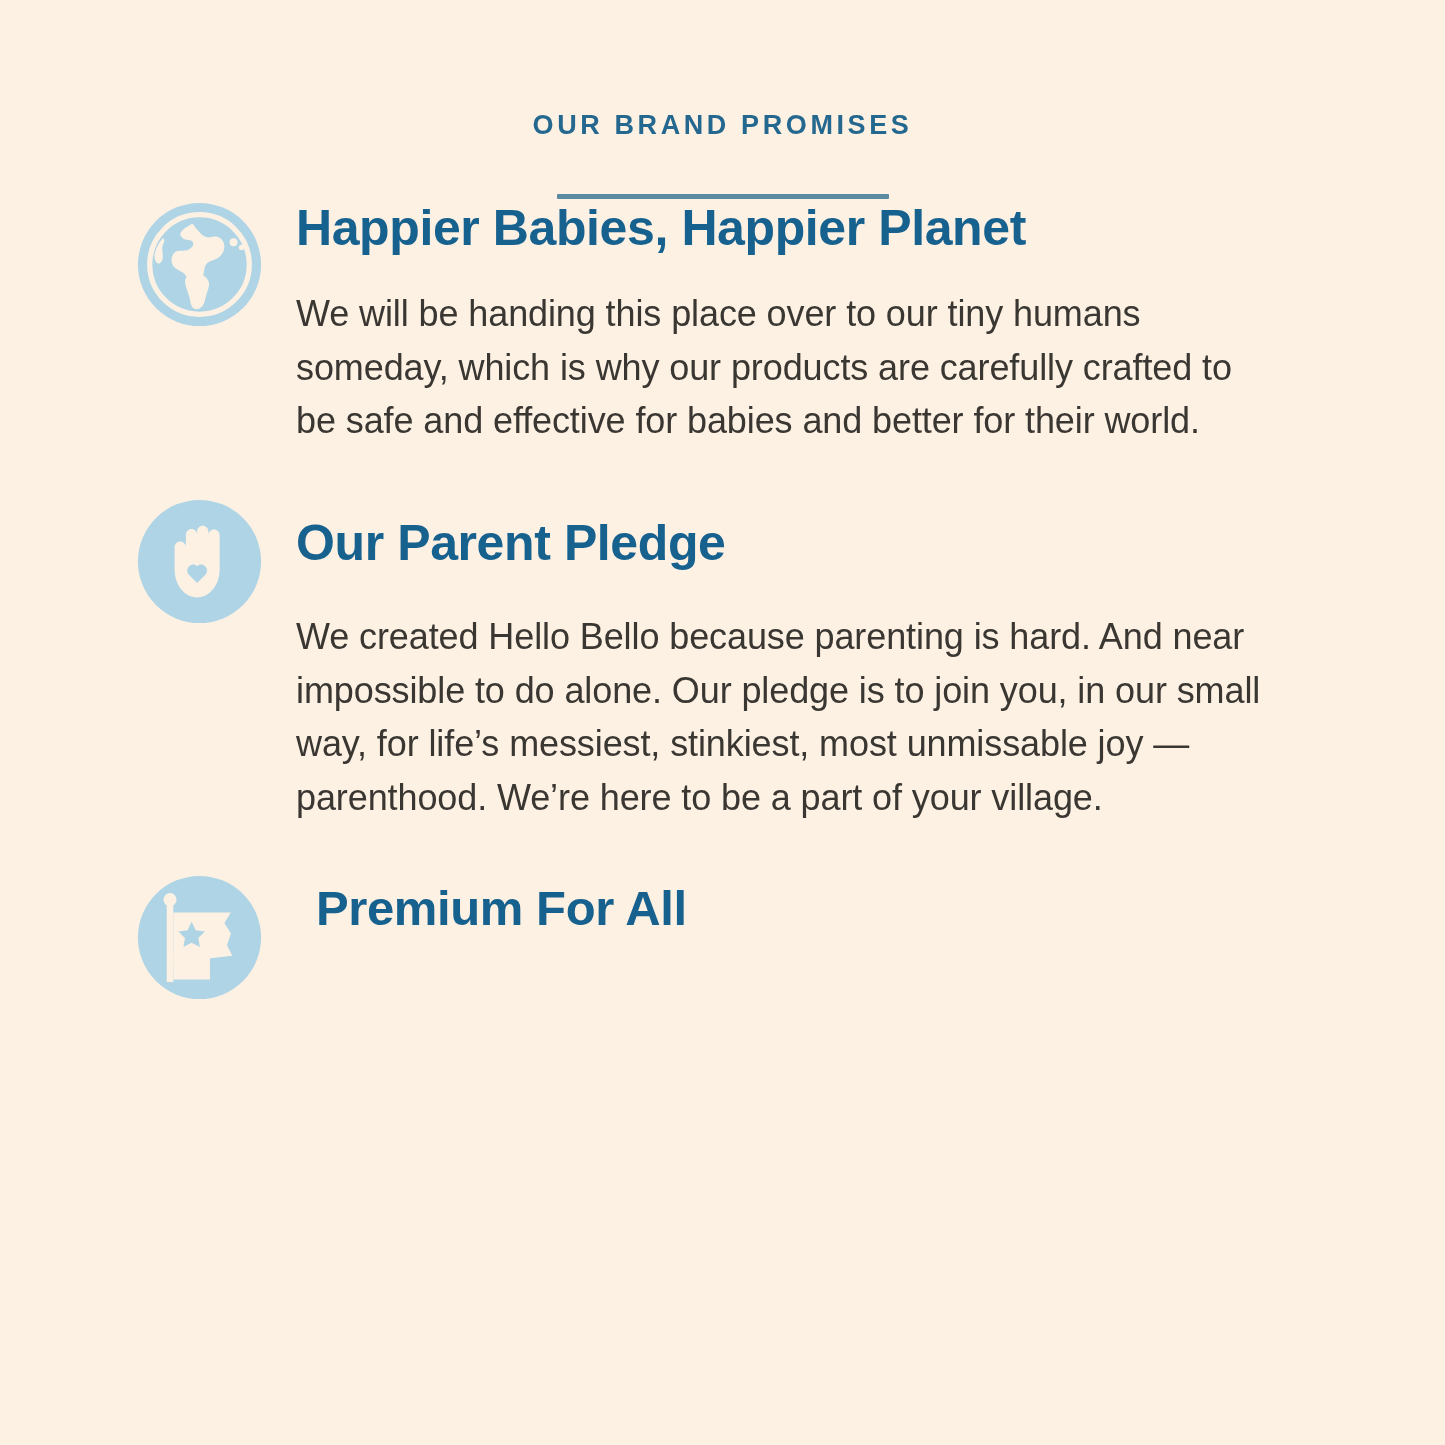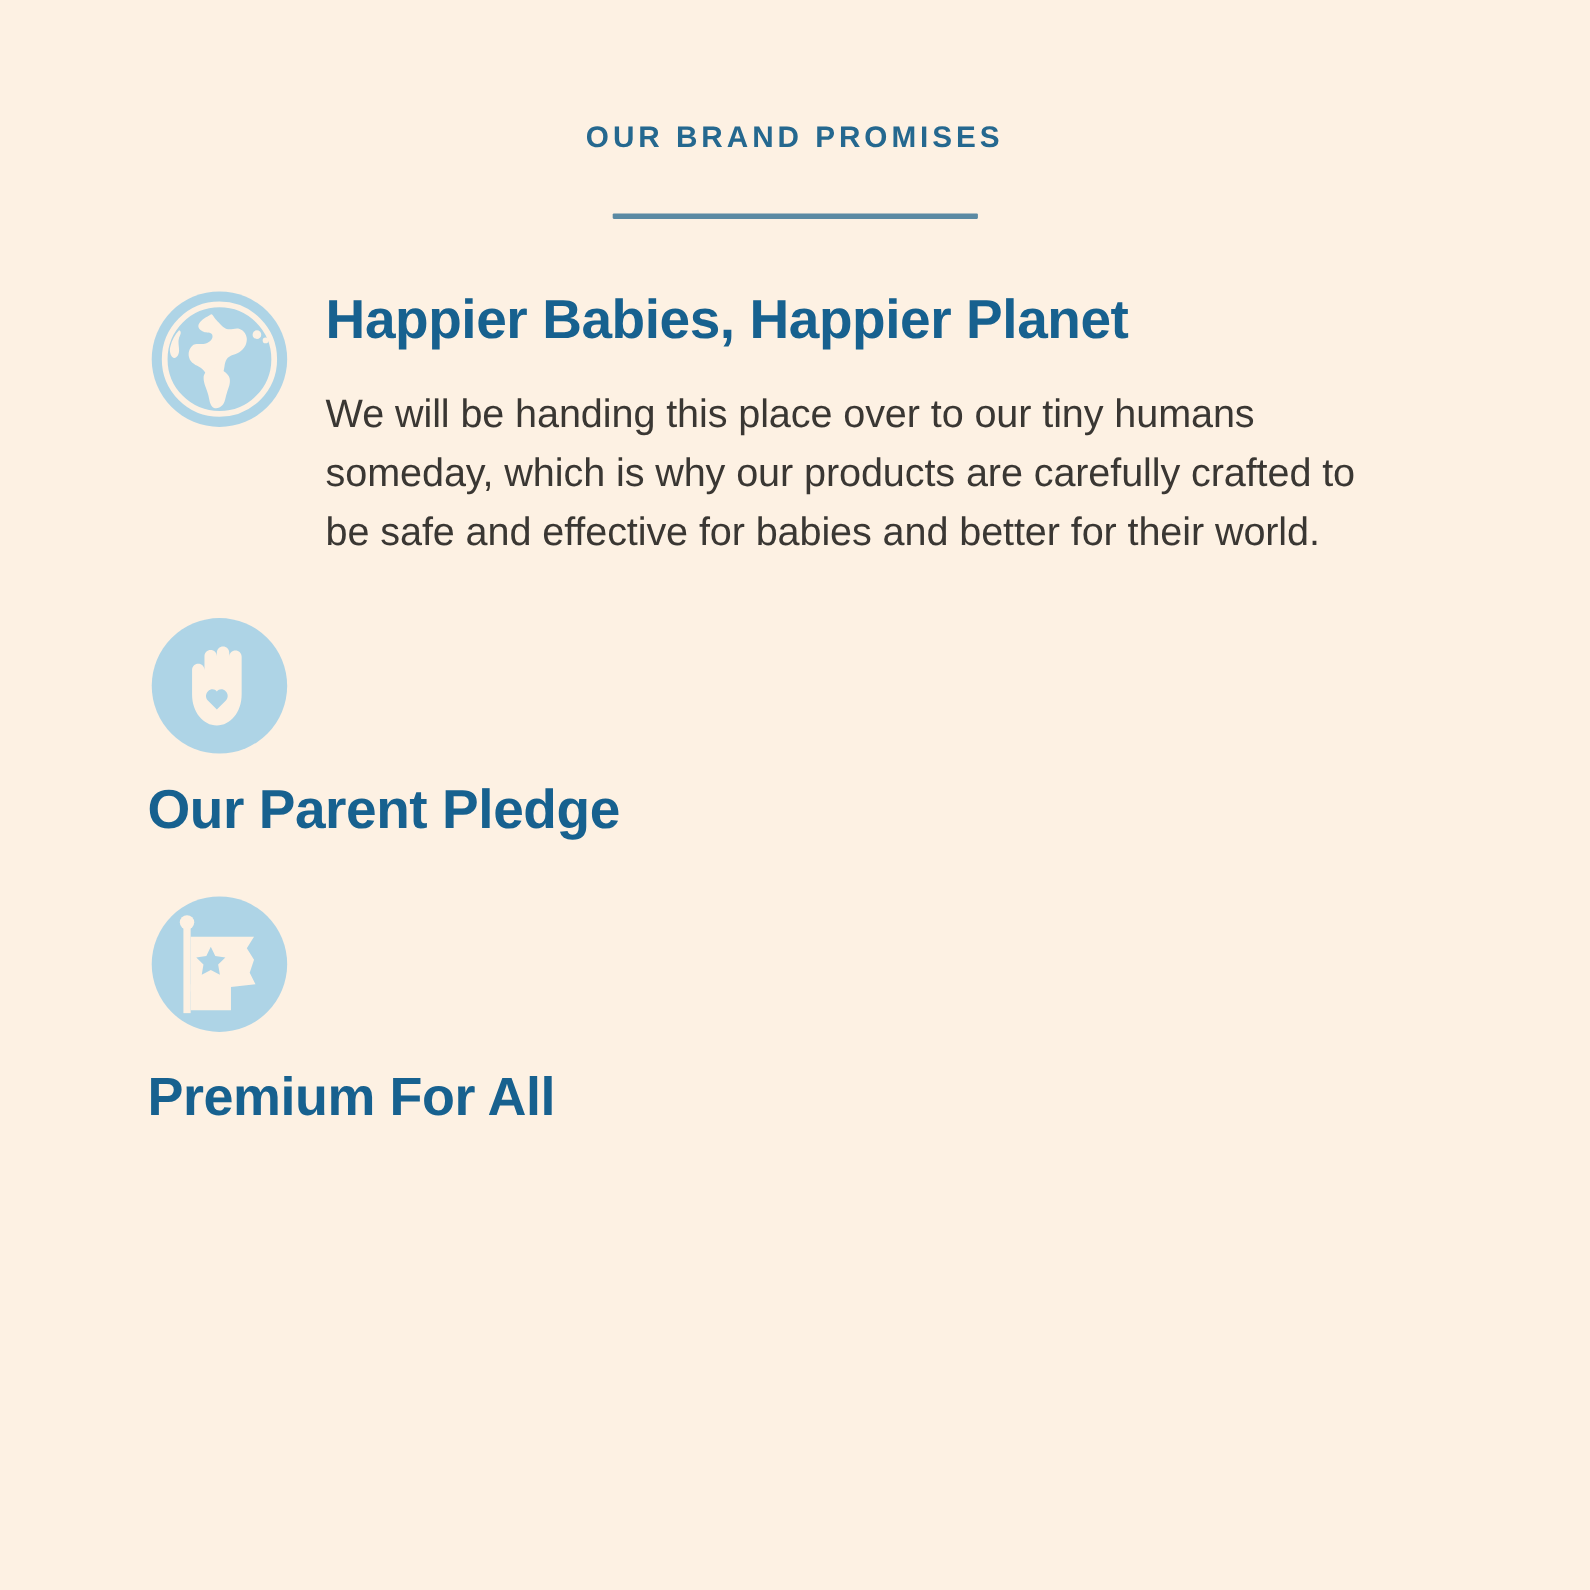--- a/index.html
+++ b/index.html
@@ -36,31 +36,29 @@
   .divider {
     width: 332px;
     height: 5px;
     background: #5b8aa3;
     margin: 55px auto 0 auto;
     border-radius: 1px;
   }
 
   
   .promises {
-    margin-top: 62px;
     padding-left: 134px;
     padding-right: 110px;
   }
   .promise {
     display: flex;
     align-items: flex-start;
   }
   .promise + .promise {
     margin-top: 48px;
-    flex-direction: column;
   }
 
   .icon-cell {
     flex: 0 0 131px;
     width: 131px;
     height: 131px;
     margin-right: 31px;
     position: relative;
   }
   .icon-cell svg {
@@ -141,20 +139,21 @@
         <svg viewBox="0 0 100 100" aria-hidden="true">
           <circle cx="50" cy="50" r="47" fill="#aed4e6"></circle>
 
           <path fill="#fdf1e3" d="M31 52V39c0-2.4 1.9-4.3 4.3-4.3S39.6 36.6 39.6 39v-9.6c0-2.4 1.9-4.3 4.3-4.3s4.3 1.9 4.3 4.3V27c0-2.4 1.9-4.3 4.3-4.3S56.8 24.6 56.8 27v2.8c0-2.4 1.9-4.3 4.3-4.3s4.3 1.9 4.3 4.3V56c0 12.2-7.7 21.5-17.2 21.5S31 68.2 31 56z"></path>
 
           <path fill="#aed4e6" d="M48.2 66.4l-6.1-6c-1.9-1.9-1.9-4.9 0-6.7 1.8-1.8 4.7-1.8 6.1.2 1.4-2 4.3-2 6.1-.2 1.9 1.8 1.9 4.8 0 6.7z"></path>
         </svg>
       </div>
       <div class="text-cell">
         <h2 class="promise-title">Our Parent Pledge</h2>
+        <p class="promise-body">We created Hello Bello because parenting is hard. And near impossible to do alone. Our pledge is to join you, in our small way, for life’s messiest, stinkiest, most unmissable joy — parenthood. We’re here to be a part of your village.</p>
       </div>
     </div>
 
     <div class="promise row-3">
       <div class="icon-cell">
         <svg viewBox="0 0 100 100" aria-hidden="true">
           <circle cx="50" cy="50" r="47" fill="#aed4e6"></circle>
 
           <rect x="25" y="22" width="5" height="62" fill="#fdf1e3"></rect>
           <circle cx="27.5" cy="21" r="5" fill="#fdf1e3"></circle>

